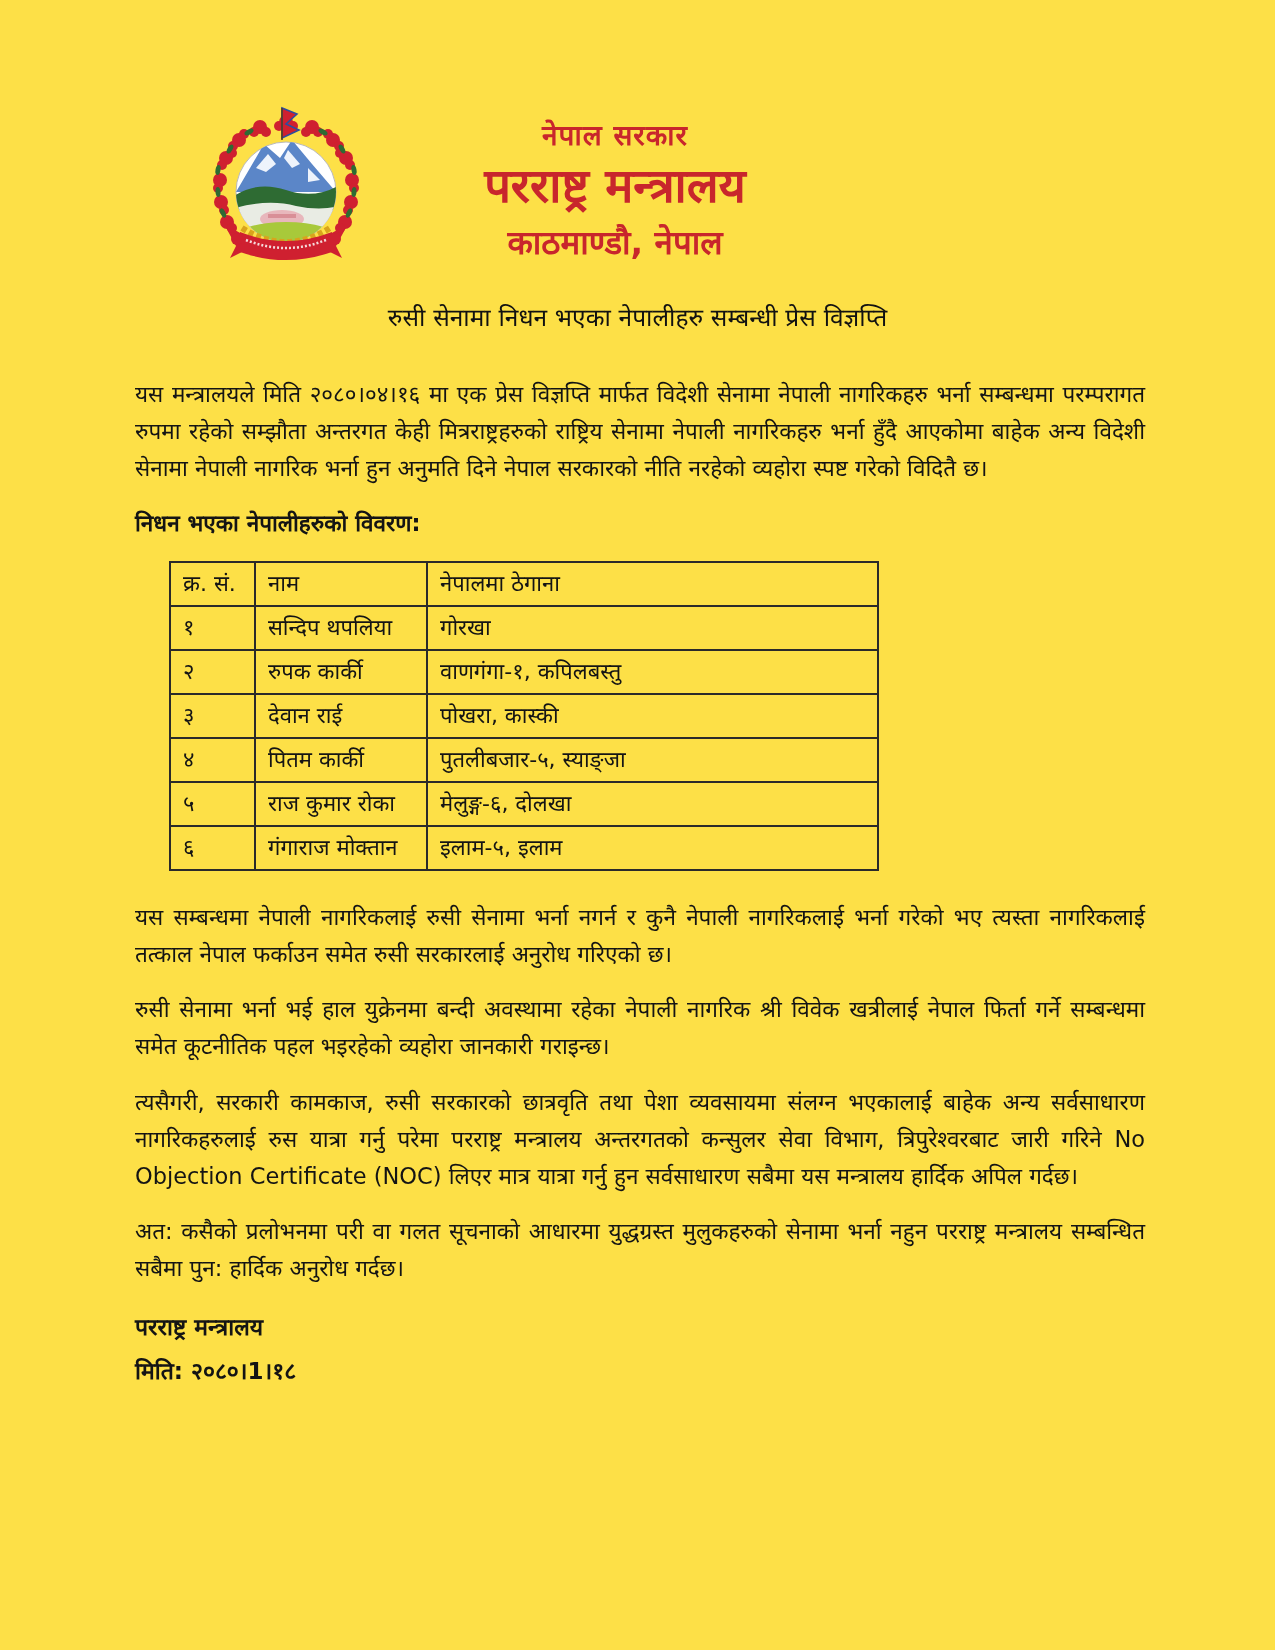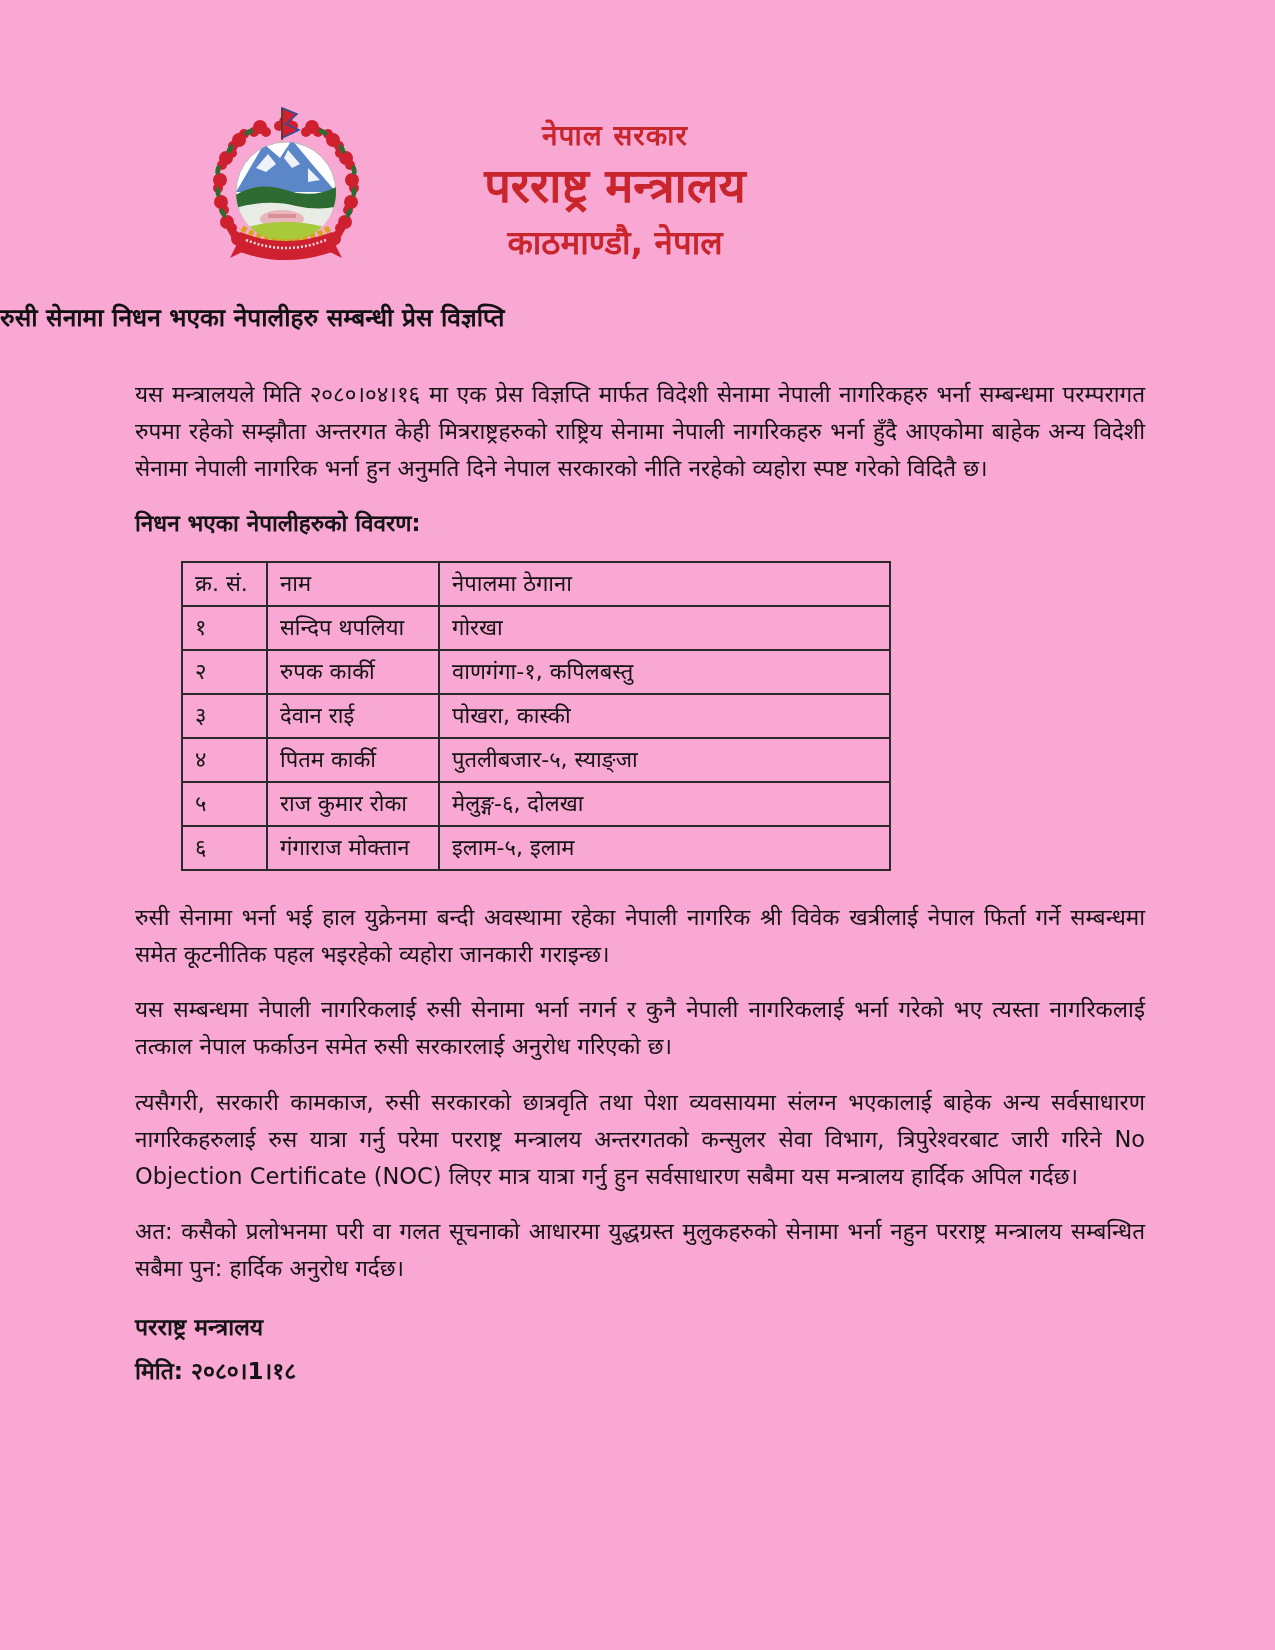--- a/index.html
+++ b/index.html
@@ -6,21 +6,21 @@
   html, body { background: #ffffff; }
   body {
     width: 1275px; height: 1650px;
     font-family: "DejaVu Sans", "Liberation Sans", sans-serif;
     color: #141414;
     position: relative;
     overflow: hidden;
   }
   .page {
     position: absolute; inset: 0;
-    background: #f9a8d4;
+    background: #fde047;
   }
   
   .letterhead {
     position: absolute; top: 100px; left: 0; right: 0; height: 180px;
   }
   .emblem {
     position: absolute; left: 196px; top: 6px;
     width: 180px; height: 165px;
   }
   .ministry-block {
@@ -30,35 +30,35 @@
     color: #c8262c;
     font-weight: bold;
     line-height: 1.25;
   }
   .ministry-line1 { font-size: 28px; letter-spacing: 1px; }
   .ministry-line2 { font-size: 47px; margin-top: 4px; }
   .ministry-line3 { font-size: 33px; margin-top: 6px; }
   
   .doc-title {
     position: absolute; top: 300px; left: 0; right: 0;
-    text-align: left;
-    font-size: 24.5px; font-weight: bold; color: #111;
+    text-align: center;
+    font-size: 24.5px; font-weight: normal; color: #111;
   }
   
   .body-text {
     position: absolute; top: 376px; left: 135px; width: 1010px;
     font-size: 22.5px; line-height: 1.635;
     text-align: justify;
   }
   .body-text p { margin-bottom: 19px; }
   .table-label { margin-bottom: 14px; font-weight: bold; }
   
   .victims-table {
     border-collapse: collapse;
-    margin-left: 46px; margin-bottom: 28px;
+    margin-left: 34px; margin-bottom: 28px;
     width: 708px;
     font-size: 22px;
     table-layout: fixed;
   }
   .victims-table td, .victims-table th {
     border: 2px solid #2a2a2a;
     padding: 3px 12px;
     text-align: left;
     font-weight: normal;
     height: 36px;
@@ -251,22 +251,22 @@
         <td>मेलुङ्ग-६, दोलखा</td>
       </tr>
       <tr>
         <td>६</td>
         <td>गंगाराज मोक्तान</td>
         <td>इलाम-५, इलाम</td>
       </tr>
     </tbody>
       </table>
 
+    <p>यस सम्बन्धमा नेपाली नागरिकलाई रुसी सेनामा भर्ना नगर्न र कुनै नेपाली नागरिकलाई भर्ना गरेको भए त्यस्ता नागरिकलाई तत्काल नेपाल फर्काउन समेत रुसी सरकारलाई अनुरोध गरिएको छ।</p>
     <p>रुसी सेनामा भर्ना भई हाल युक्रेनमा बन्दी अवस्थामा रहेका नेपाली नागरिक श्री विवेक खत्रीलाई नेपाल फिर्ता गर्ने सम्बन्धमा समेत कूटनीतिक पहल भइरहेको व्यहोरा जानकारी गराइन्छ।</p>
-    <p>यस सम्बन्धमा नेपाली नागरिकलाई रुसी सेनामा भर्ना नगर्न र कुनै नेपाली नागरिकलाई भर्ना गरेको भए त्यस्ता नागरिकलाई तत्काल नेपाल फर्काउन समेत रुसी सरकारलाई अनुरोध गरिएको छ।</p>
     <p>त्यसैगरी, सरकारी कामकाज, रुसी सरकारको छात्रवृति तथा पेशा व्यवसायमा संलग्न भएकालाई बाहेक अन्य सर्वसाधारण नागरिकहरुलाई रुस यात्रा गर्नु परेमा परराष्ट्र मन्त्रालय अन्तरगतको कन्सुलर सेवा विभाग, त्रिपुरेश्वरबाट जारी गरिने No Objection Certificate (NOC) लिएर मात्र यात्रा गर्नु हुन सर्वसाधारण सबैमा यस मन्त्रालय हार्दिक अपिल गर्दछ।</p>
     <p>अत: कसैको प्रलोभनमा परी वा गलत सूचनाको आधारमा युद्धग्रस्त मुलुकहरुको सेनामा भर्ना नहुन परराष्ट्र मन्त्रालय सम्बन्धित सबैमा पुन: हार्दिक अनुरोध गर्दछ।</p>
 
     <div class="signature-block">
       <div>परराष्ट्र मन्त्रालय</div>
       <div>मिति: २०८०।1।१८</div>
     </div>
   </div>
 
 </div>

